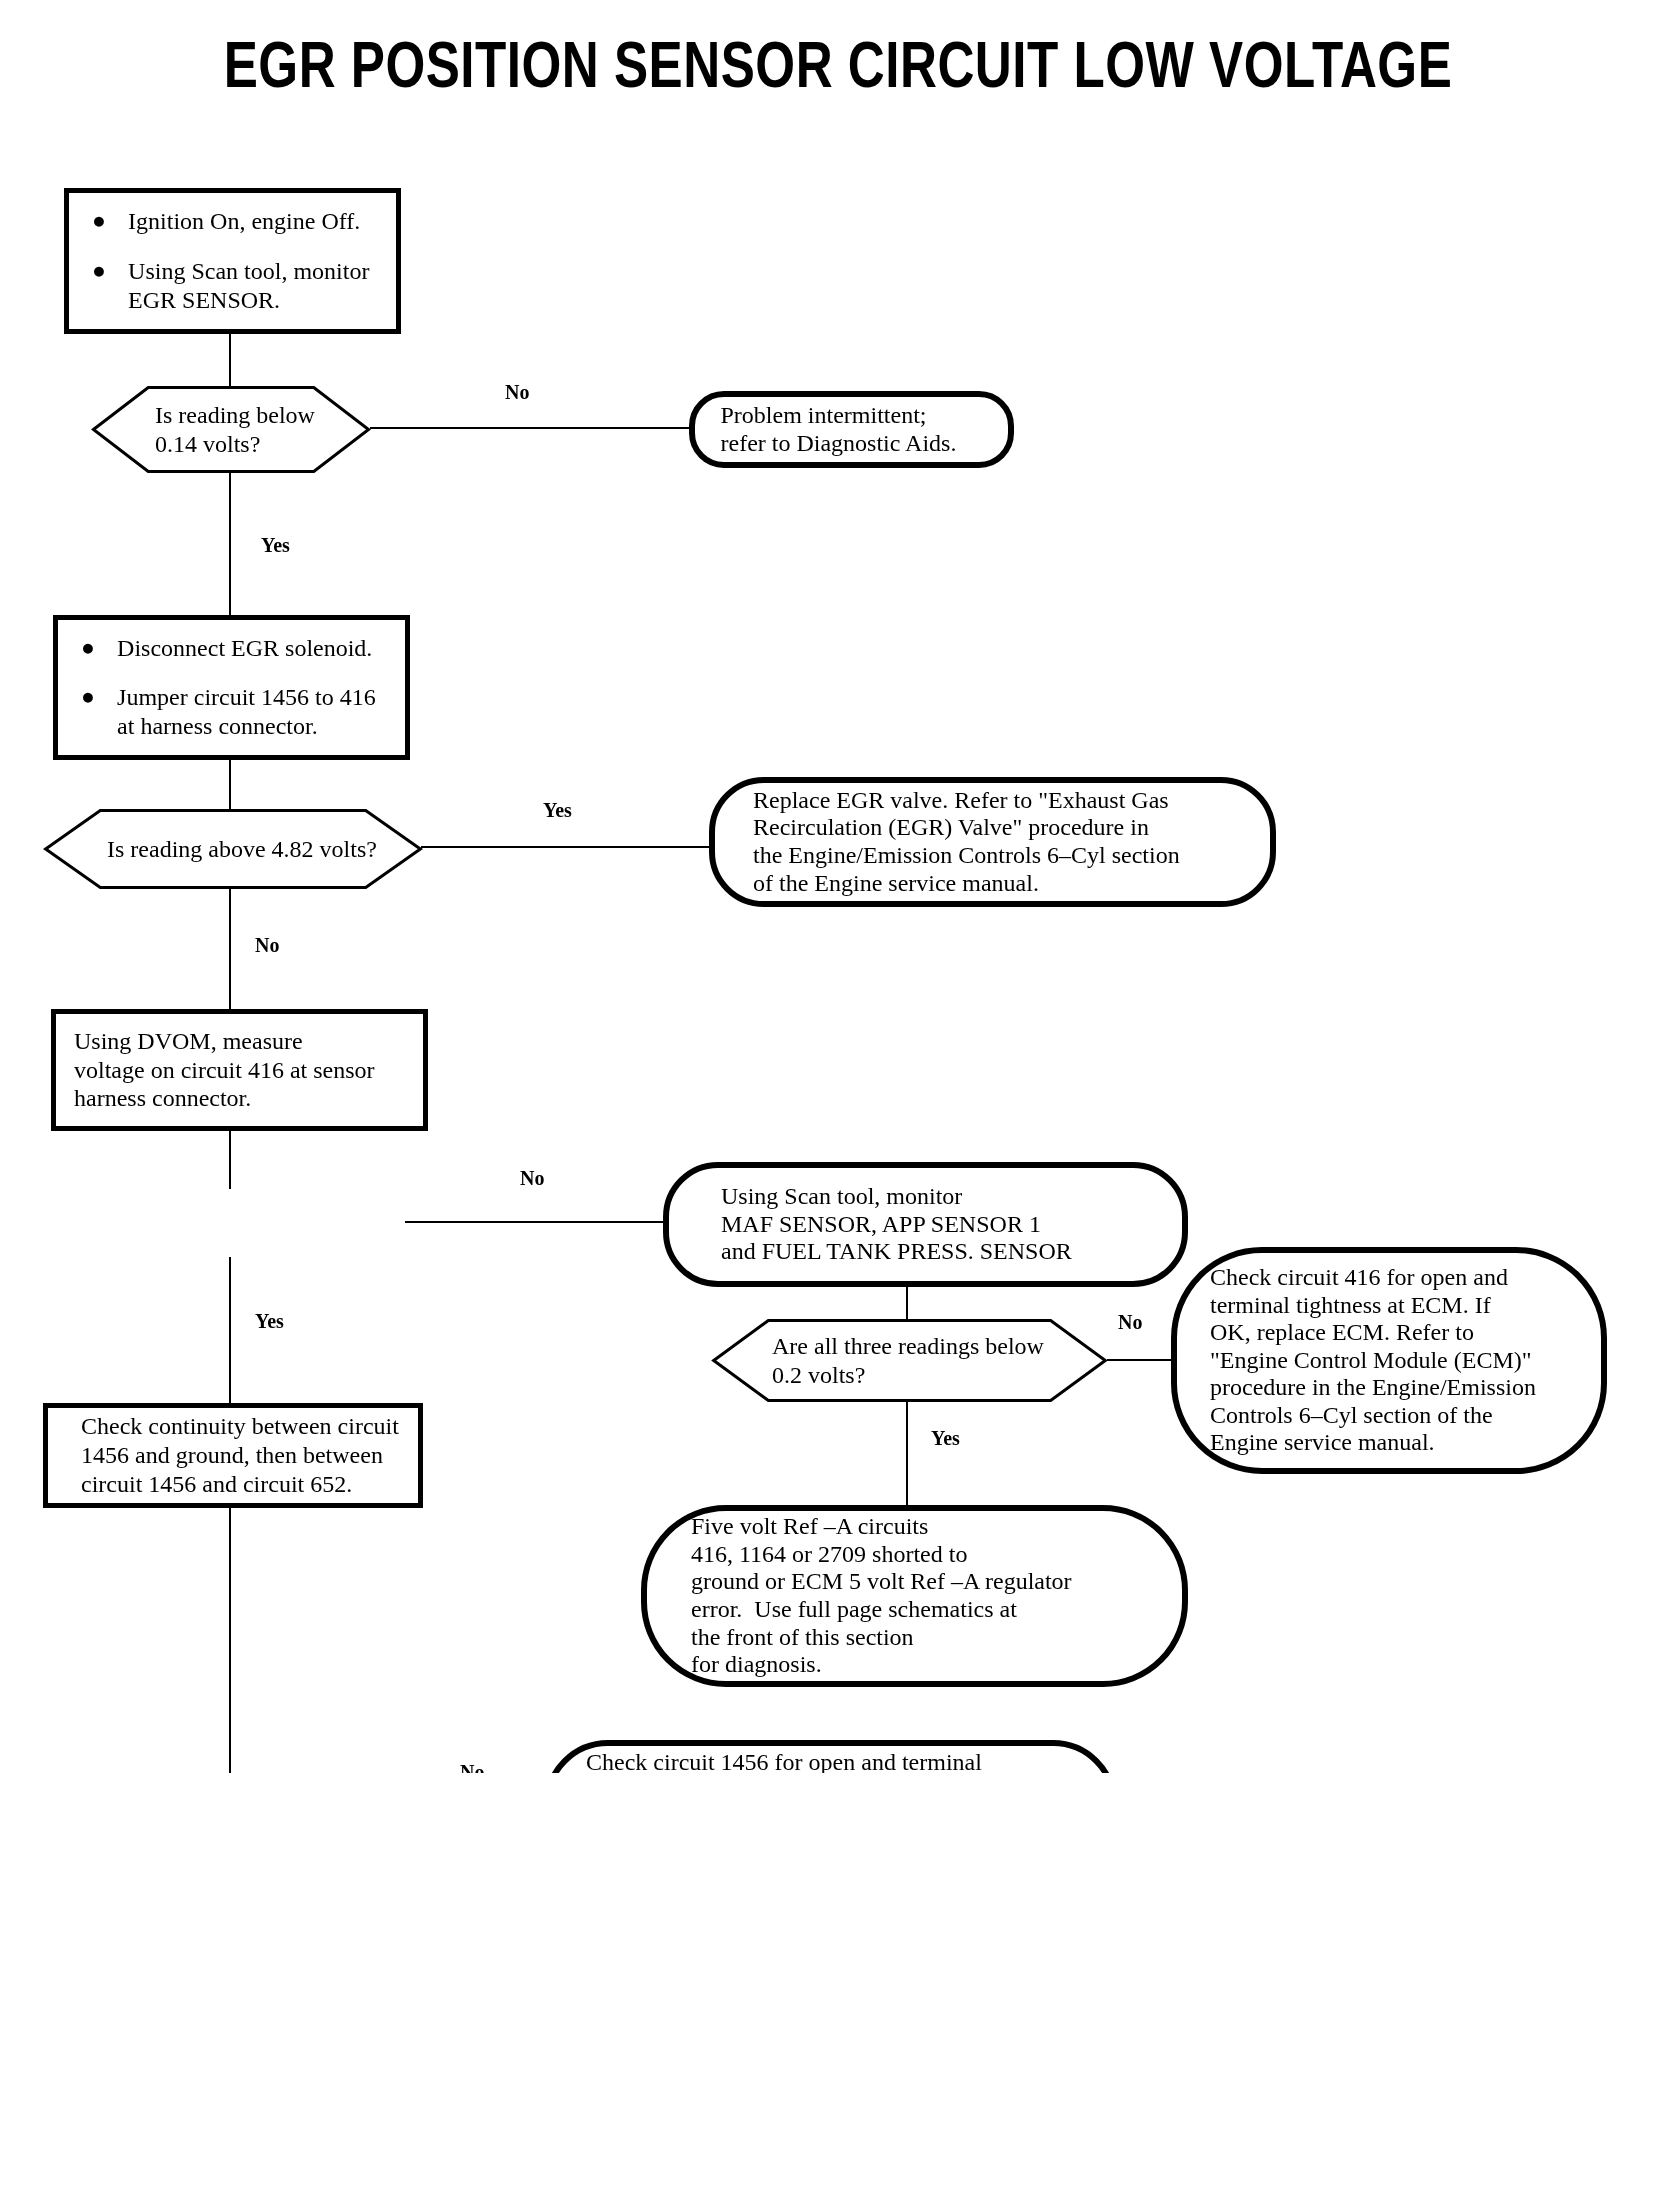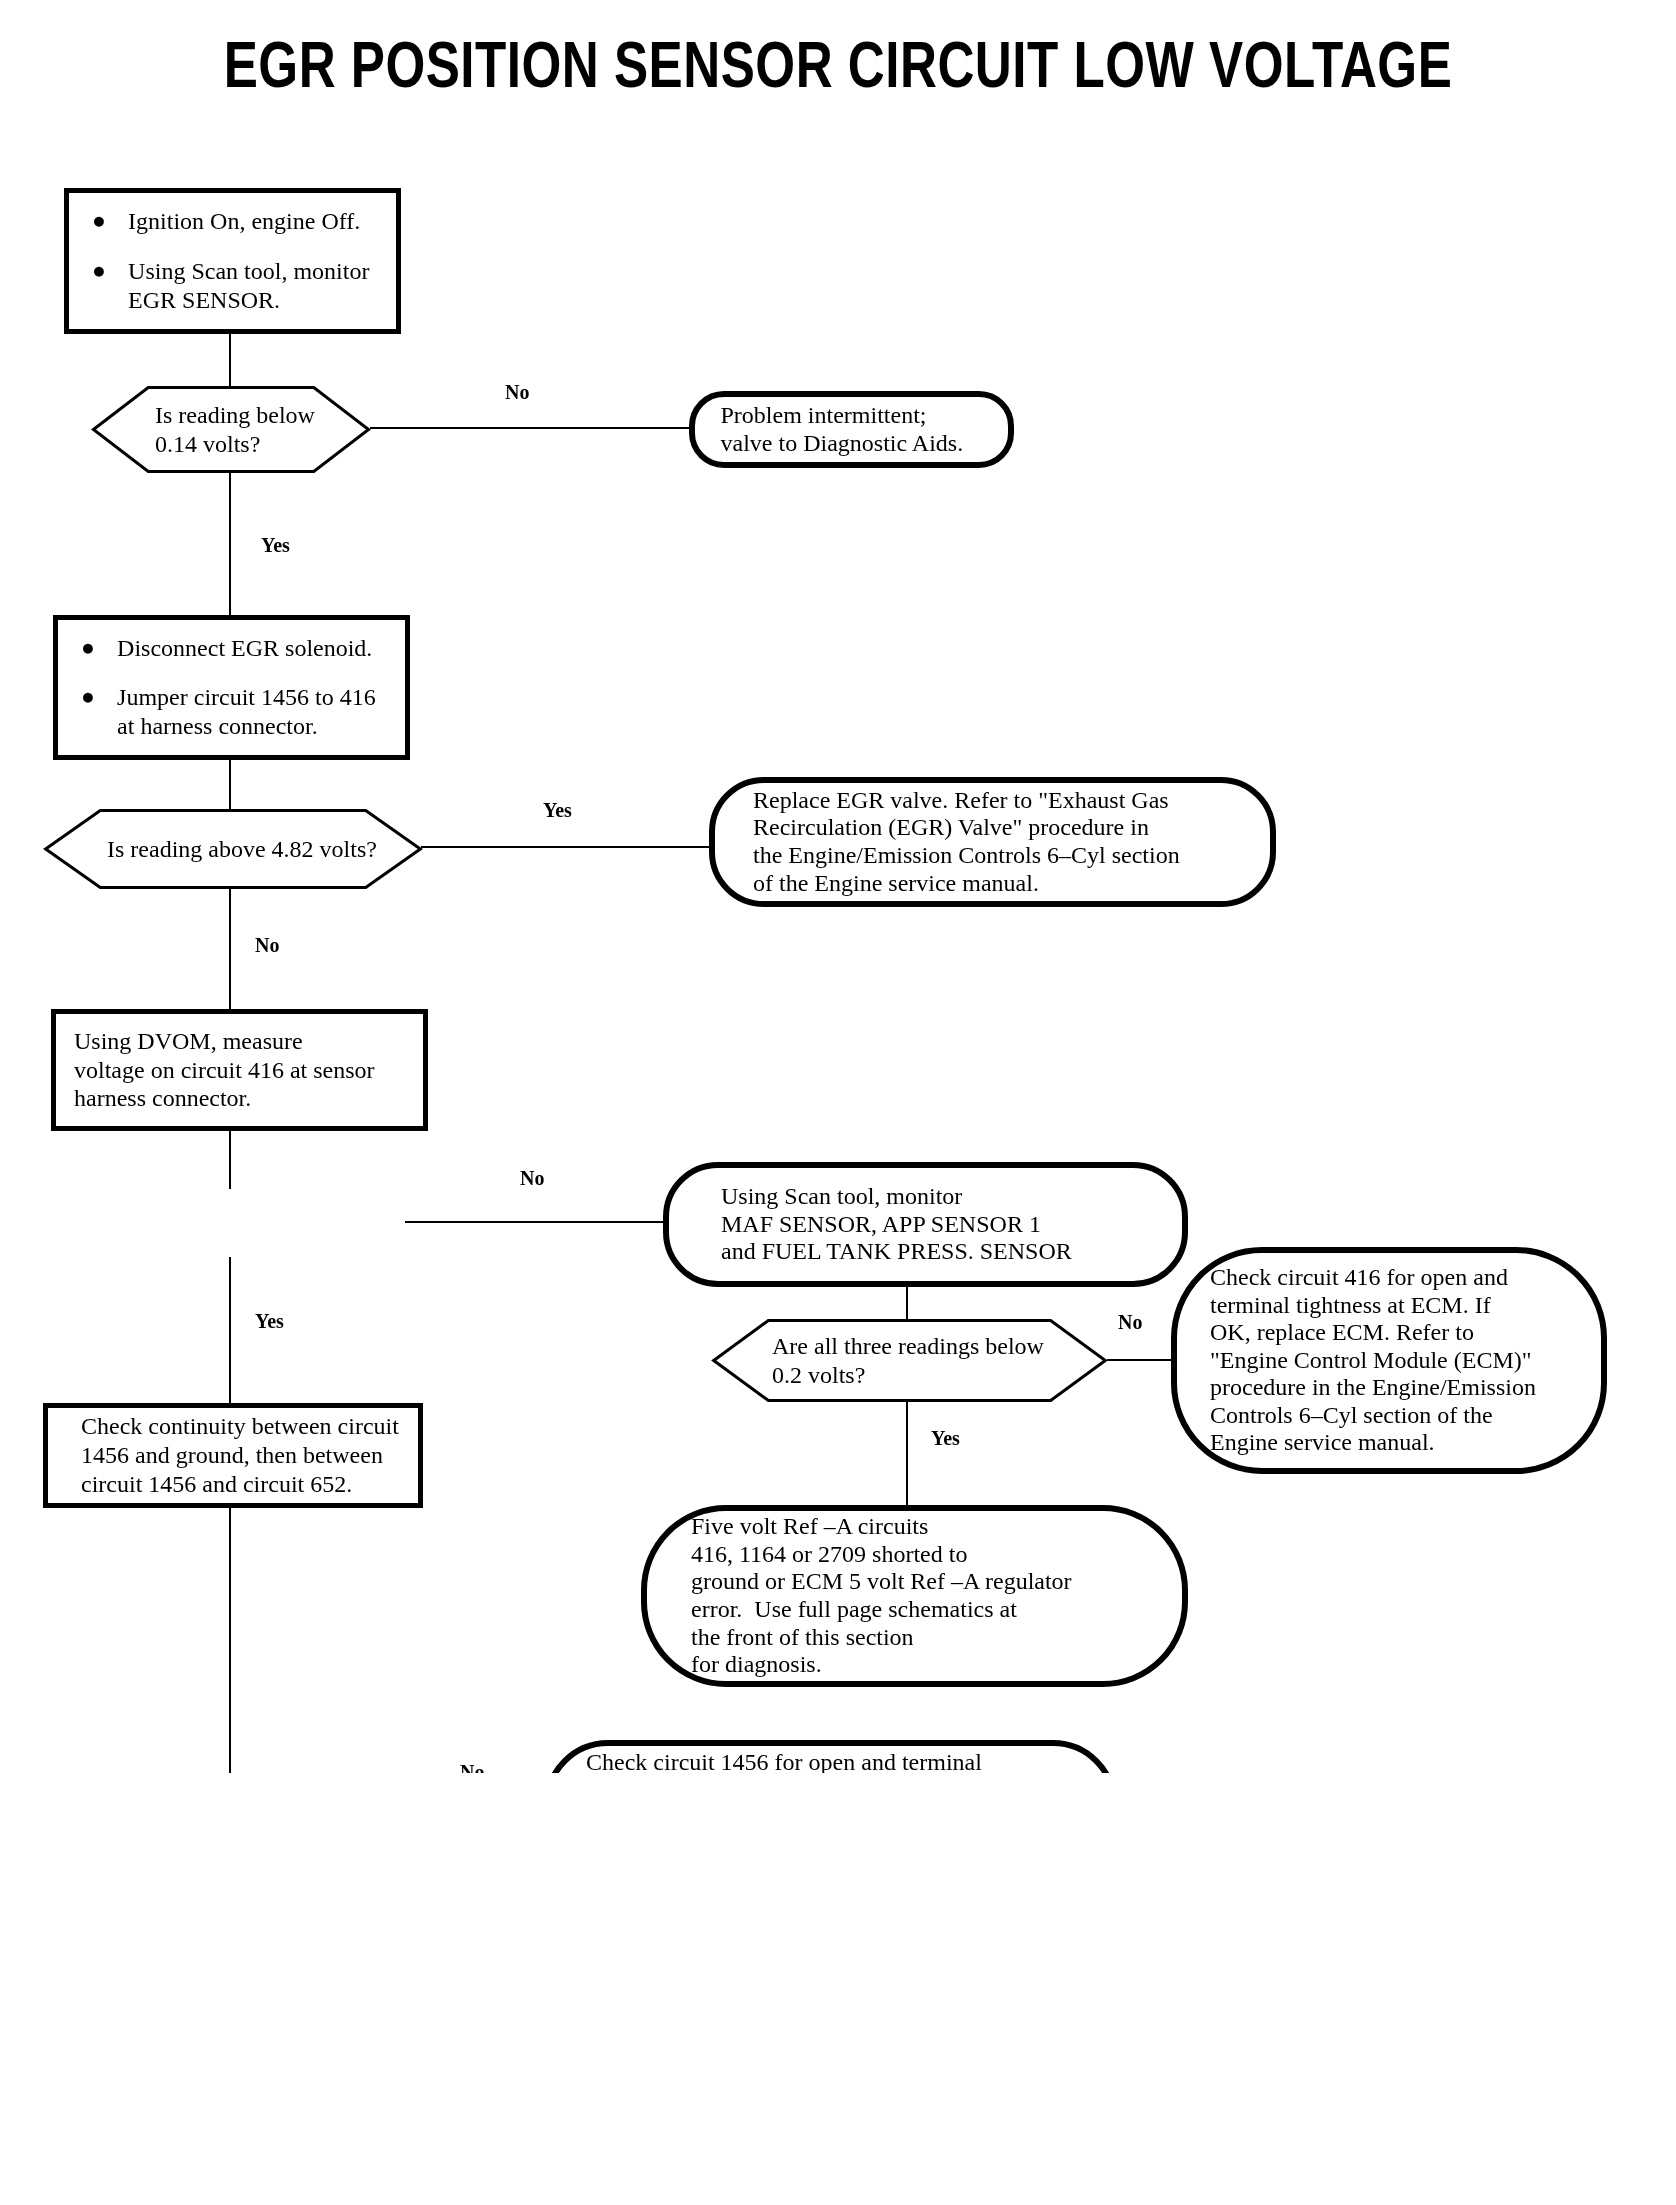--- a/index.html
+++ b/index.html
@@ -86,21 +86,21 @@
 
   <div class="hex" style="left:91px;top:385px;width:280px;height:89px">
     <svg viewBox="0 0 460 146">
       <polygon points="4,73 94,4 366,4 456,73 366,142 94,142" fill="#ffffff" stroke="#000000" stroke-width="5"></polygon>
     </svg>
     <div class="txt" style="padding-left:64px">Is reading below
 0.14 volts?</div>
   </div>
 
   <div class="term" style="left:689px;top:391px;width:325px;height:77px;border-radius:35px;padding-left:25.5px">Problem intermittent;
-valve to Diagnostic Aids.</div>
+refer to Diagnostic Aids.</div>
 
   <div class="box" style="left:53px;top:615px;width:357px;height:145px;padding:11px 6px 11px 20.7px;gap:20.7px">
     <div class="brow">
       <span class="dot">●</span>
       <span class="btx">Disconnect EGR solenoid.</span>
     </div>
     <div class="brow">
       <span class="dot">●</span>
       <span class="btx">Jumper circuit 1456 to 416
 at harness connector.</span>

